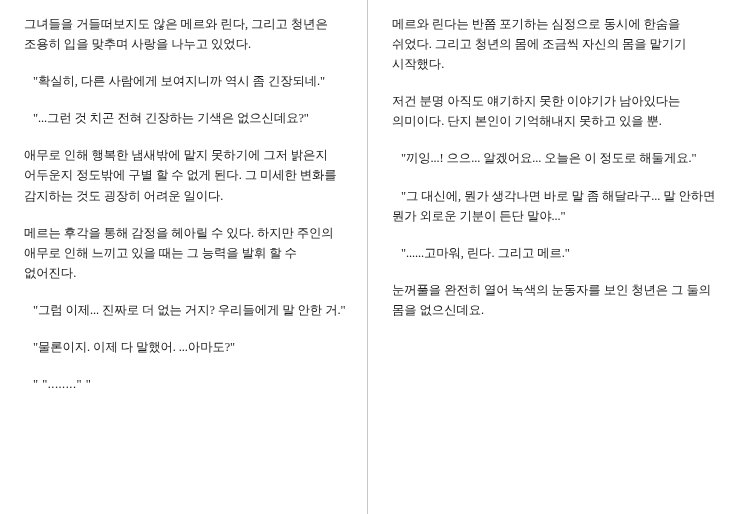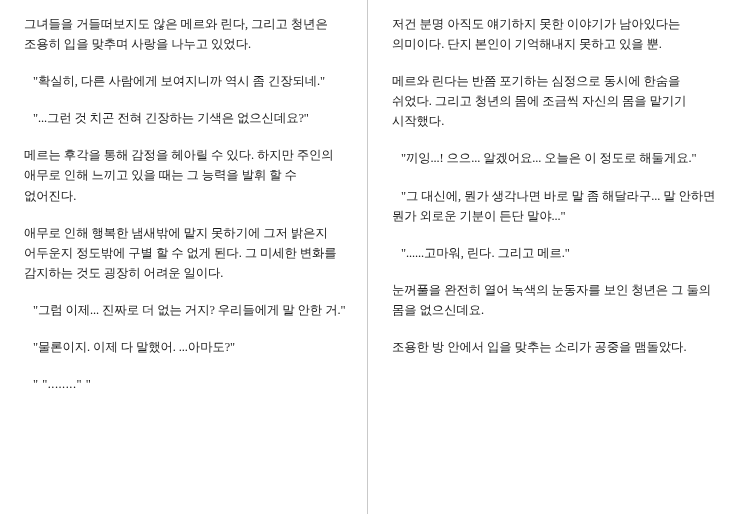--- a/index.html
+++ b/index.html
@@ -60,32 +60,31 @@
 </style>
 </head>
 <body>
 
 <div id="page">
 
   <div class="column left">
     <p class="para">그녀들을 거들떠보지도 않은 메르와 린다, 그리고 청년은 조용히 입을 맞추며 사랑을 나누고 있었다.</p>
     <p class="para dialogue">"확실히, 다른 사람에게 보여지니까 역시 좀 긴장되네."</p>
     <p class="para dialogue">"...그런 것 치곤 전혀 긴장하는 기색은 없으신데요?"</p>
+    <p class="para">애무로 인해 행복한 냄새밖에 맡지 못하기에 그저 밝은지 어두운지 정도밖에 구별 할 수 없게 된다. 그 미세한 변화를 감지하는 것도 굉장히 어려운 일이다.</p>
     <p class="para">메르는 후각을 통해 감정을 헤아릴 수 있다. 하지만 주인의 애무로 인해 느끼고 있을 때는 그 능력을 발휘 할 수 없어진다.</p>
-    <p class="para">애무로 인해 행복한 냄새밖에 맡지 못하기에 그저 밝은지 어두운지 정도밖에 구별 할 수 없게 된다. 그 미세한 변화를 감지하는 것도 굉장히 어려운 일이다.</p>
     <p class="para dialogue">"그럼 이제... 진짜로 더 없는 거지? 우리들에게 말 안한 거."</p>
     <p class="para dialogue">"물론이지. 이제 다 말했어. ...아마도?"</p>
     <p class="para dialogue ellipsis">" "........" "</p>
   </div>
 
   <div class="divider"></div>
 
   <div class="column right">
+    <p class="para">메르와 린다는 반쯤 포기하는 심정으로 동시에 한숨을 쉬었다. 그리고 청년의 몸에 조금씩 자신의 몸을 맡기기 시작했다.</p>
     <p class="para">저건 분명 아직도 얘기하지 못한 이야기가 남아있다는 의미이다. 단지 본인이 기억해내지 못하고 있을 뿐.</p>
-    <p class="para">메르와 린다는 반쯤 포기하는 심정으로 동시에 한숨을 쉬었다. 그리고 청년의 몸에 조금씩 자신의 몸을 맡기기 시작했다.</p>
     <p class="para dialogue">"끼잉...! 으으... 알겠어요... 오늘은 이 정도로 해둘게요."</p>
     <p class="para dialogue">"그 대신에, 뭔가 생각나면 바로 말 좀 해달라구... 말 안하면 뭔가 외로운 기분이 든단 말야..."</p>
     <p class="para dialogue">"......고마워, 린다. 그리고 메르."</p>
     <p class="para">눈꺼풀을 완전히 열어 녹색의 눈동자를 보인 청년은 그 둘의 몸을 없으신데요.</p>
-    <p class="para">조용한 방 안에서 입을 맞추는 소리가 공중을 맴돌았다.</p>
   </div>
 
 </div>
 
 </body></html>

